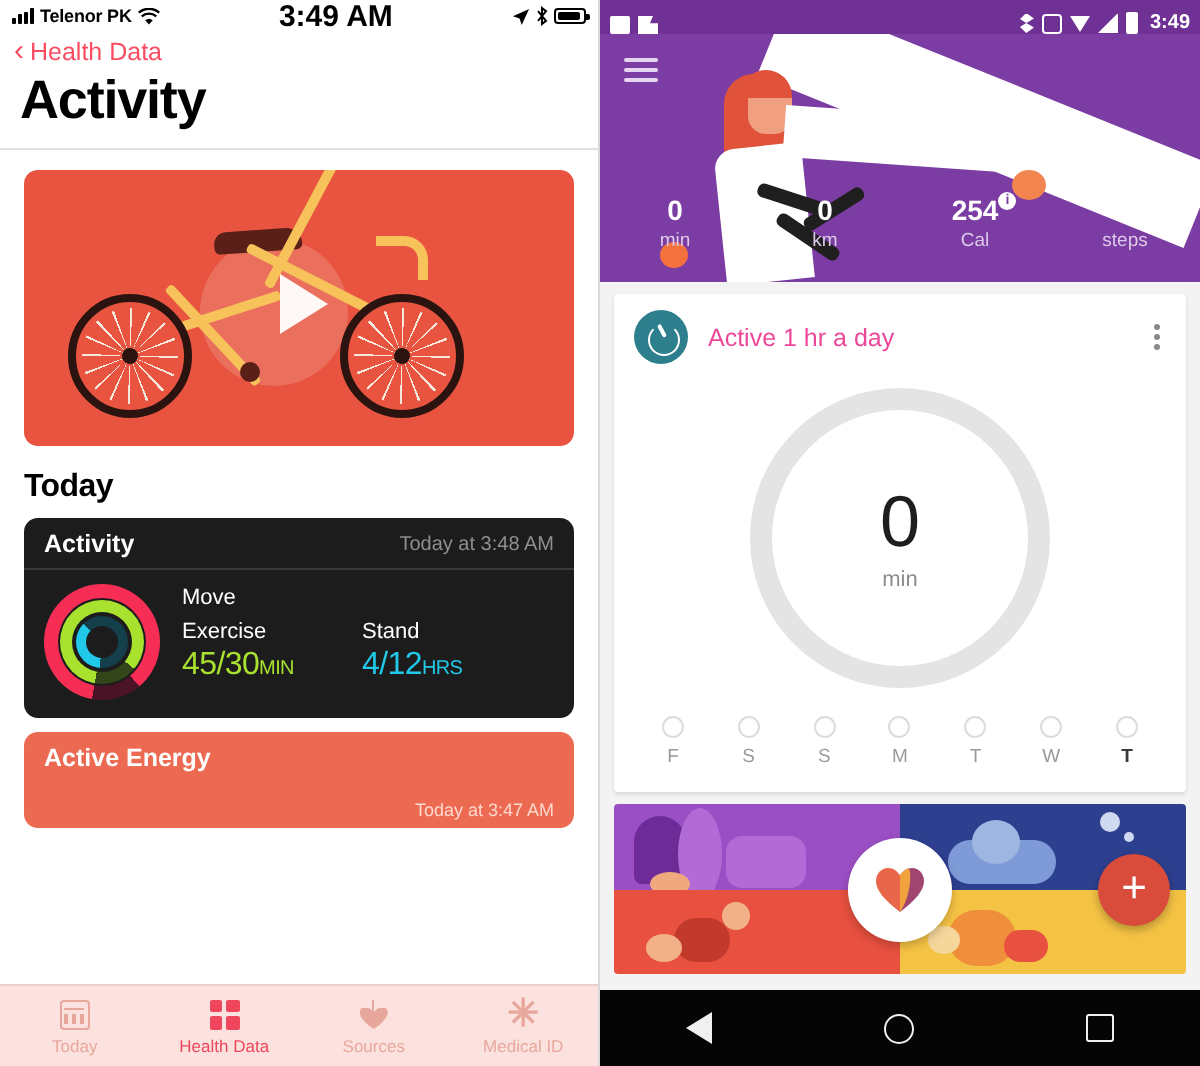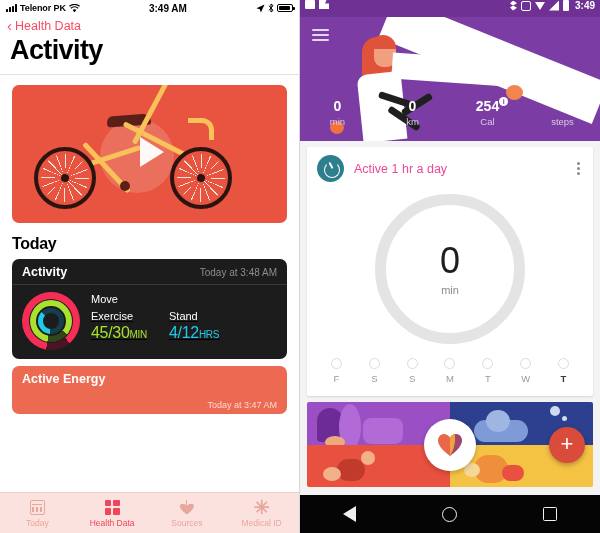--- a/index.html
+++ b/index.html
@@ -19,21 +19,21 @@
   .ios-status {
     height: 16px; display: flex; align-items: center;
     padding: 0 6px; font-size: 9px; font-weight: bold; color: #000;
   }
   .sb-left { display: flex; align-items: center; gap: 3px; }
   .sb-bars { display: flex; align-items: flex-end; gap: 1px; height: 8px; }
   .sb-bars i { width: 2px; background: #000; display: block; border-radius: .5px; }
   .sb-bars i:nth-child(1){height:3px;} .sb-bars i:nth-child(2){height:5px;}
   .sb-bars i:nth-child(3){height:6.5px;} .sb-bars i:nth-child(4){height:8px;}
   .sb-carrier { font-size: 9px; font-weight: bold; letter-spacing: -.1px; }
-  .sb-center { flex: 1; text-align: center; font-size: 10px; font-weight: bold; }
+  .sb-center { flex: 1; text-align: center; font-size: 15px; font-weight: bold; }
   .sb-right { display: flex; align-items: center; gap: 3px; }
   .sb-batt { width: 16px; height: 8px; border: 1px solid #000; border-radius: 2px; position: relative; }
   .sb-batt::after { content:""; position:absolute; left:1px; top:1px; bottom:1px; width:11px; background:#000; border-radius:1px;}
   .sb-batt::before { content:""; position:absolute; right:-2.5px; top:2px; width:1.5px; height:3px; background:#000; border-radius:0 1px 1px 0;}
 
   .ios-back {
     display: flex; align-items: center; gap: 3px;
     padding: 3px 8px 2px 7px; color: #fa4d63; font-size: 12.5px;
   }
   .chev { font-size: 15px; line-height: 1; font-weight: 300; margin-top: -1px; }
@@ -86,21 +86,21 @@
   .r2i { position:absolute; inset:6px; border-radius:50%; background:#1c1c1c;}
   .r3 { inset:16px; background: conic-gradient(from 185deg, #21c8e8 0deg 130deg, #14404c 130deg 360deg); }
   .r3i { position:absolute; inset:5px; border-radius:50%; background:#1c1c1c;}
   .stats { flex:1; padding-top:1px;}
   .s-lab { color:#fff; font-size:11px; line-height:1.25;}
   .s-val { font-size:16px; line-height:1.18; letter-spacing:-.3px;}
   .s-val small { font-size:10px; }
   .move { color:#f6335c; }
   .ex { color:#a8e22e; }
   .st { color:#21c8e8; }
-  .row2 { display:flex; gap: 22px; margin-top:3px;text-decoration:underline;}
+  .row2 { display:flex; gap: 34px; margin-top:3px;}
 
   .energy-card {
     margin: 7px 12px 0; background: #ec6a52; border-radius: 7px;
     padding: 6px 10px 7px; position: relative; height: 48px;
   }
   .energy-card .t { color:#fff; font-size:12.5px; font-weight:bold;}
   .energy-big { position:absolute; right:10px; top:2px; color:#ffe7e0; font-size:30px; font-weight:300; letter-spacing:-1px;}
   .energy-big span { font-size:12px; font-weight:bold; letter-spacing:0;}
   .energy-ts { position:absolute; right:10px; bottom:4px; color:#ffd8cd; font-size:9px;}
 
@@ -121,21 +121,21 @@
   .ic-src { width:16px; height:15px; position:relative;}
   .ic-src .hsh { position:absolute; left:1px; top:4px; width:14px; height:11px; background:currentColor;
     clip-path: path("M7 11 C1 7 0 4 0 2.6 C0 1 1.2 0 2.6 0 C4.2 0 6 1.4 7 2.8 C8 1.4 9.8 0 11.4 0 C12.8 0 14 1 14 2.6 C14 4 13 7 7 11 Z");}
   .ic-src .arw { position:absolute; left:7px; top:0; width:1.4px; height:8px; background:currentColor;}
   .ic-src .arwh { position:absolute; left:4.6px; top:6px; width:0;height:0;
     border-left:3px solid transparent; border-right:3px solid transparent; border-top:4px solid currentColor;}
   .ic-med { font-size:19px; line-height:15px; font-weight:bold; }
 
   
   .droid { width:300px; height:533px; position:relative; background:#f3f3f3; overflow:hidden;}
-  .d-status { height:17px; background:#6f3193; display:flex; align-items:flex-start; padding:0 5px; color:#fff; font-size:9px;}
+  .d-status { height:17px; background:#6f3193; display:flex; align-items:flex-end; padding:0 5px; color:#fff; font-size:9px;}
   .d-sl { display:flex; gap:4px; align-items:center;}
   .glyph { width:10px; height:9px; background:#fff; display:inline-block;}
   .g-img { clip-path: polygon(0 0,100% 0,100% 100%,0 100%,0 0); border-radius:1px;}
   .g-flag { clip-path: polygon(0 0,75% 0,60% 40%,100% 40%,100% 100%,0 100%);}
   .d-sr { margin-left:auto; display:flex; gap:4px; align-items:center;}
   .g-bt { width:7px;height:10px; background:#fff; clip-path: polygon(45% 0,100% 28%,45% 50%,100% 72%,45% 100%,45% 0,0 30%,45% 50%,0 70%,45% 100%);}
   .g-rot { width:10px;height:10px; border:1.5px solid #fff; border-radius:2px;}
   .g-dn { width:0;height:0; border-left:5px solid transparent;border-right:5px solid transparent;border-top:8px solid #fff;}
   .g-sig { width:10px;height:10px; background:#fff; clip-path: polygon(100% 0,100% 100%,0 100%);}
   .g-bat { width:6px;height:11px; background:#fff; border-radius:1px;}

